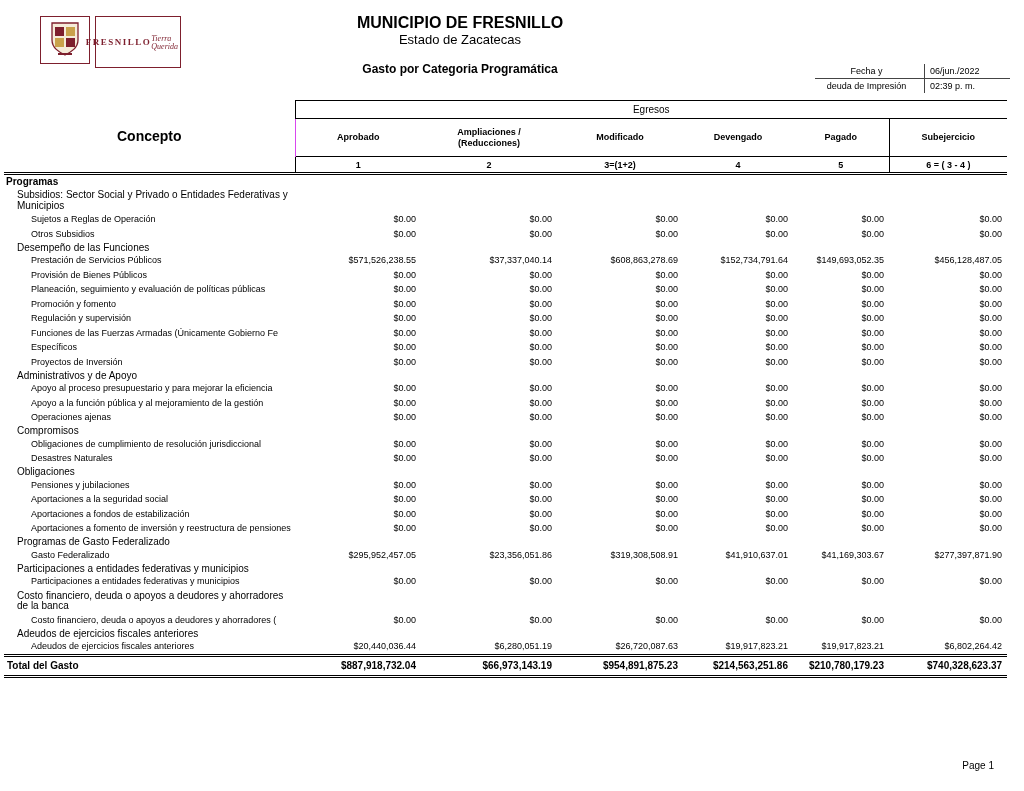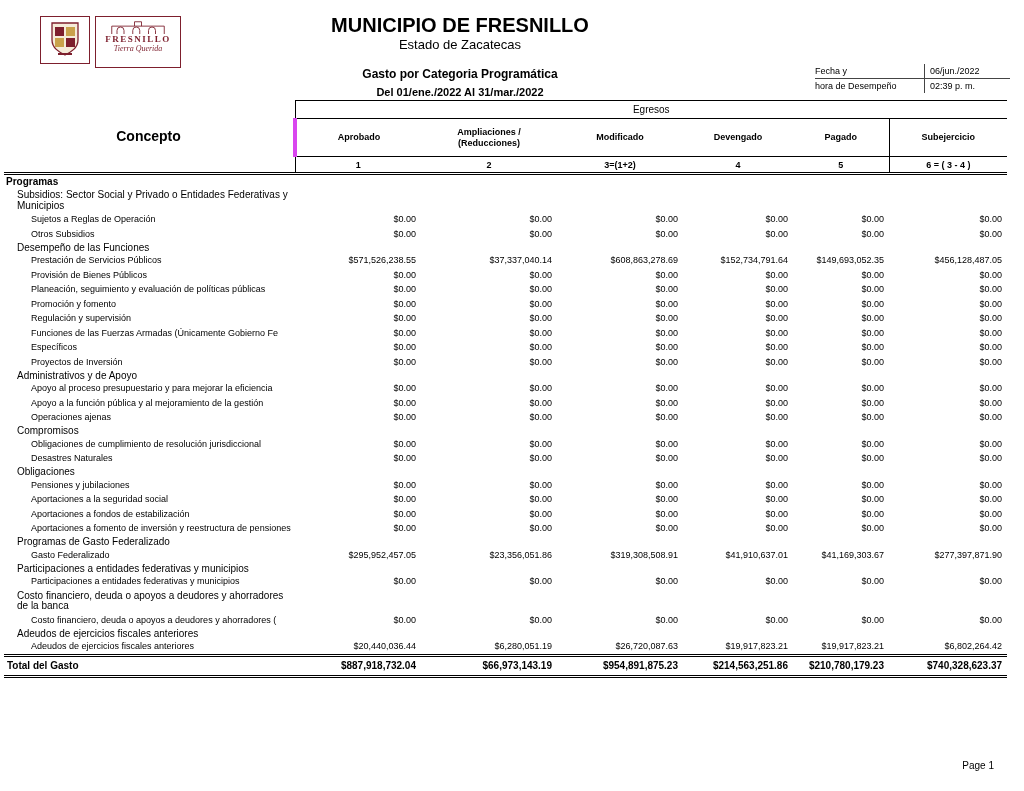--- a/index.html
+++ b/index.html
@@ -3,46 +3,46 @@
 <meta charset="utf-8">
 <style>
   html,body{margin:0;padding:0}
   body{width:1024px;height:791px;background:#ffffff;font-family:"Liberation Sans",sans-serif;color:#000}
   .page{position:relative;width:1024px;height:791px;background:#fff;overflow:hidden}
 
   
   .logos{position:absolute;left:40px;top:16px;display:flex;gap:5px;align-items:flex-start}
   .logo-box{border:1px solid #7d1f2d;background:#fff}
   .crest-box{width:48px;height:46px;display:flex;align-items:center;justify-content:center}
-  .fres-box{width:80px;height:46px;display:flex;flex-direction:column;align-items:center;justify-content:flex-start;padding:2px}
+  .fres-box{width:80px;height:46px;display:flex;flex-direction:row;align-items:center;justify-content:flex-end;padding:2px}
   .fres-name{font-family:"Liberation Serif",serif;font-size:9px;font-weight:bold;letter-spacing:1.5px;color:#7d1f2d;line-height:1}
   .fres-tag{font-family:"Liberation Serif",serif;font-style:italic;font-size:8px;color:#7d1f2d;line-height:1;margin-top:1px}
 
   .meta-left{position:absolute;left:12px;top:80px;font-size:8px;line-height:12px;color:#111}
 
   .title-block{position:absolute;left:180px;top:13px;width:560px;text-align:center}
-  .t1{font-size:20px;font-weight:bold;line-height:1.2}
+  .t1{font-size:16px;font-weight:bold;line-height:1.2}
   .t2{font-size:13px;font-weight:normal;line-height:1.2}
   .t3{font-size:12px;font-weight:bold;margin-top:14px}
   .t4{font-size:11px;font-weight:bold;margin-top:5px}
 
   .meta-right{position:absolute;right:14px;top:64px;font-size:9px;width:195px}
   .meta-row{display:flex;align-items:stretch}
   .meta-row.first{border-bottom:1px solid #444}
-  .meta-label{flex:1;text-align:left;padding:2px 6px 2px 0}
+  .meta-label{flex:1;text-align:center;padding:2px 6px 2px 0}
   .meta-value{width:80px;border-left:1px solid #444;padding:2px 0 2px 5px}
 
   
   table.report{position:absolute;left:4px;top:100px;width:1003px;border-collapse:collapse;table-layout:fixed}
   .report th,.report td{padding:0;font-weight:normal;overflow:hidden}
   th.concepto{font-size:14px;font-weight:bold;text-align:center;vertical-align:middle;border-bottom:3px double #000}
   th.egresos{font-size:10px;font-weight:normal;text-align:center;vertical-align:middle;height:17px;
              border-top:1px solid #000;border-bottom:1px solid #000;border-left:1px solid #000}
   tr.col-labels th{font-size:9px;font-weight:bold;text-align:center;vertical-align:middle;height:37px;line-height:1.2;padding:0 8px}
-  tr.col-labels th.first{border-left:4px solid #d946ef}
+  tr.col-labels th.first{border-left:1px solid #d946ef}
   tr.col-labels th.sub{border-left:1px solid #000}
   tr.col-nums th{font-size:9px;font-weight:bold;text-align:center;vertical-align:middle;height:15px;
                  border-top:1px solid #000;border-bottom:3px double #000}
   tr.col-nums th.first{border-left:1px solid #000}
   tr.col-nums th.sub{border-left:1px solid #000}
 
   tbody td.concept{overflow:hidden}
   tbody tr.group td{height:13px;vertical-align:middle}
   tbody tr.group td.concept{font-weight:bold;font-size:10px;padding-left:2px;white-space:nowrap}
   tbody tr.section td{height:12px;vertical-align:middle}
@@ -84,30 +84,29 @@
       <div class="fres-name">FRESNILLO</div>
       <div class="fres-tag">Tierra Querida</div>
     </div>
   </div>
 
 
   <div class="title-block">
     <div class="t1">MUNICIPIO DE FRESNILLO</div>
     <div class="t2">Estado de Zacatecas</div>
     <div class="t3">Gasto por Categoria Programática</div>
-    <div class="t4">Del 01/ene./2022 Al 31/mar./2022</div>
   </div>
 
   <div class="meta-right">
     <div class="meta-row first">
       <span class="meta-label">Fecha y</span>
       <span class="meta-value">06/jun./2022</span>
     </div>
     <div class="meta-row">
-      <span class="meta-label">hora de Desempeño</span>
+      <span class="meta-label">deuda de Impresión</span>
       <span class="meta-value">02:39 p. m.</span>
     </div>
   </div>
 
   <table class="report">
     <colgroup>
       <col style="width:291px">
       <col style="width:126px">
       <col style="width:136px">
       <col style="width:126px">

